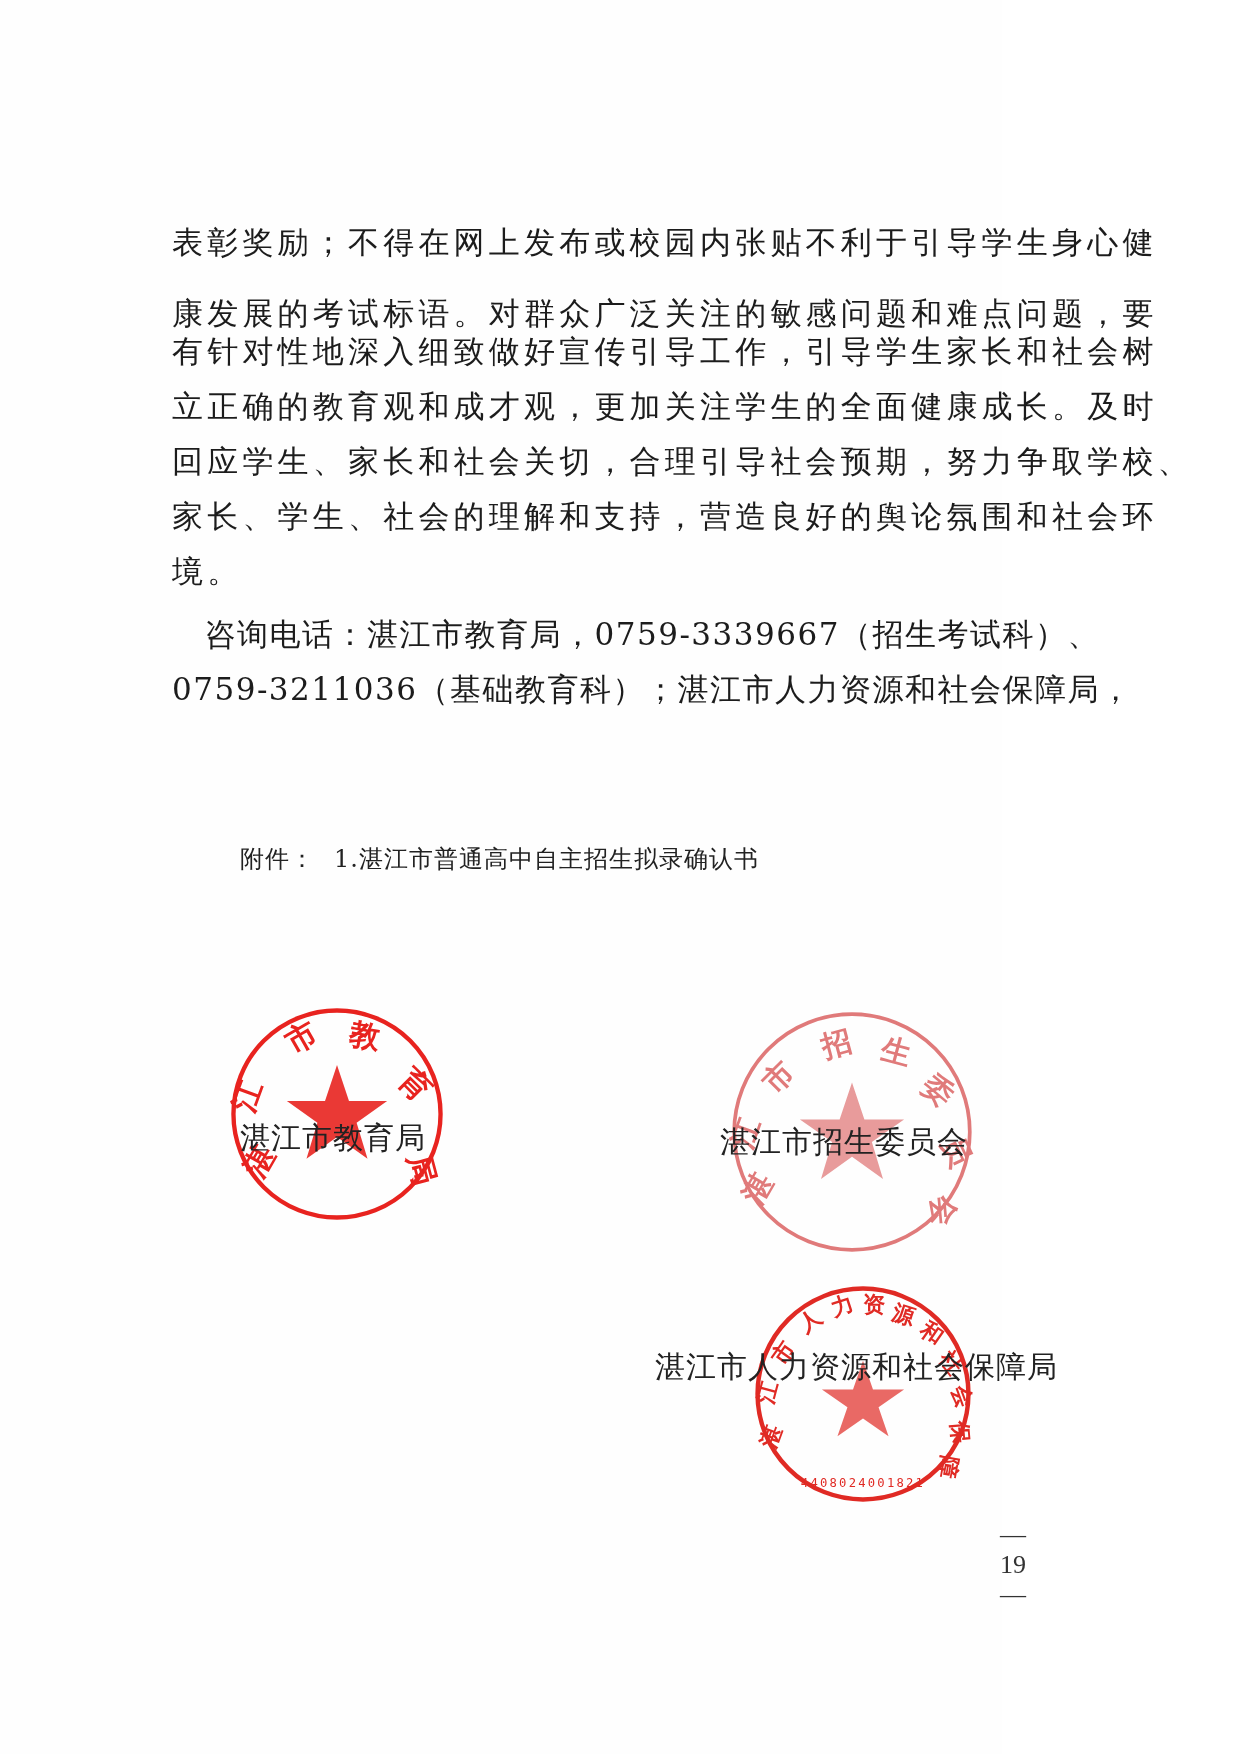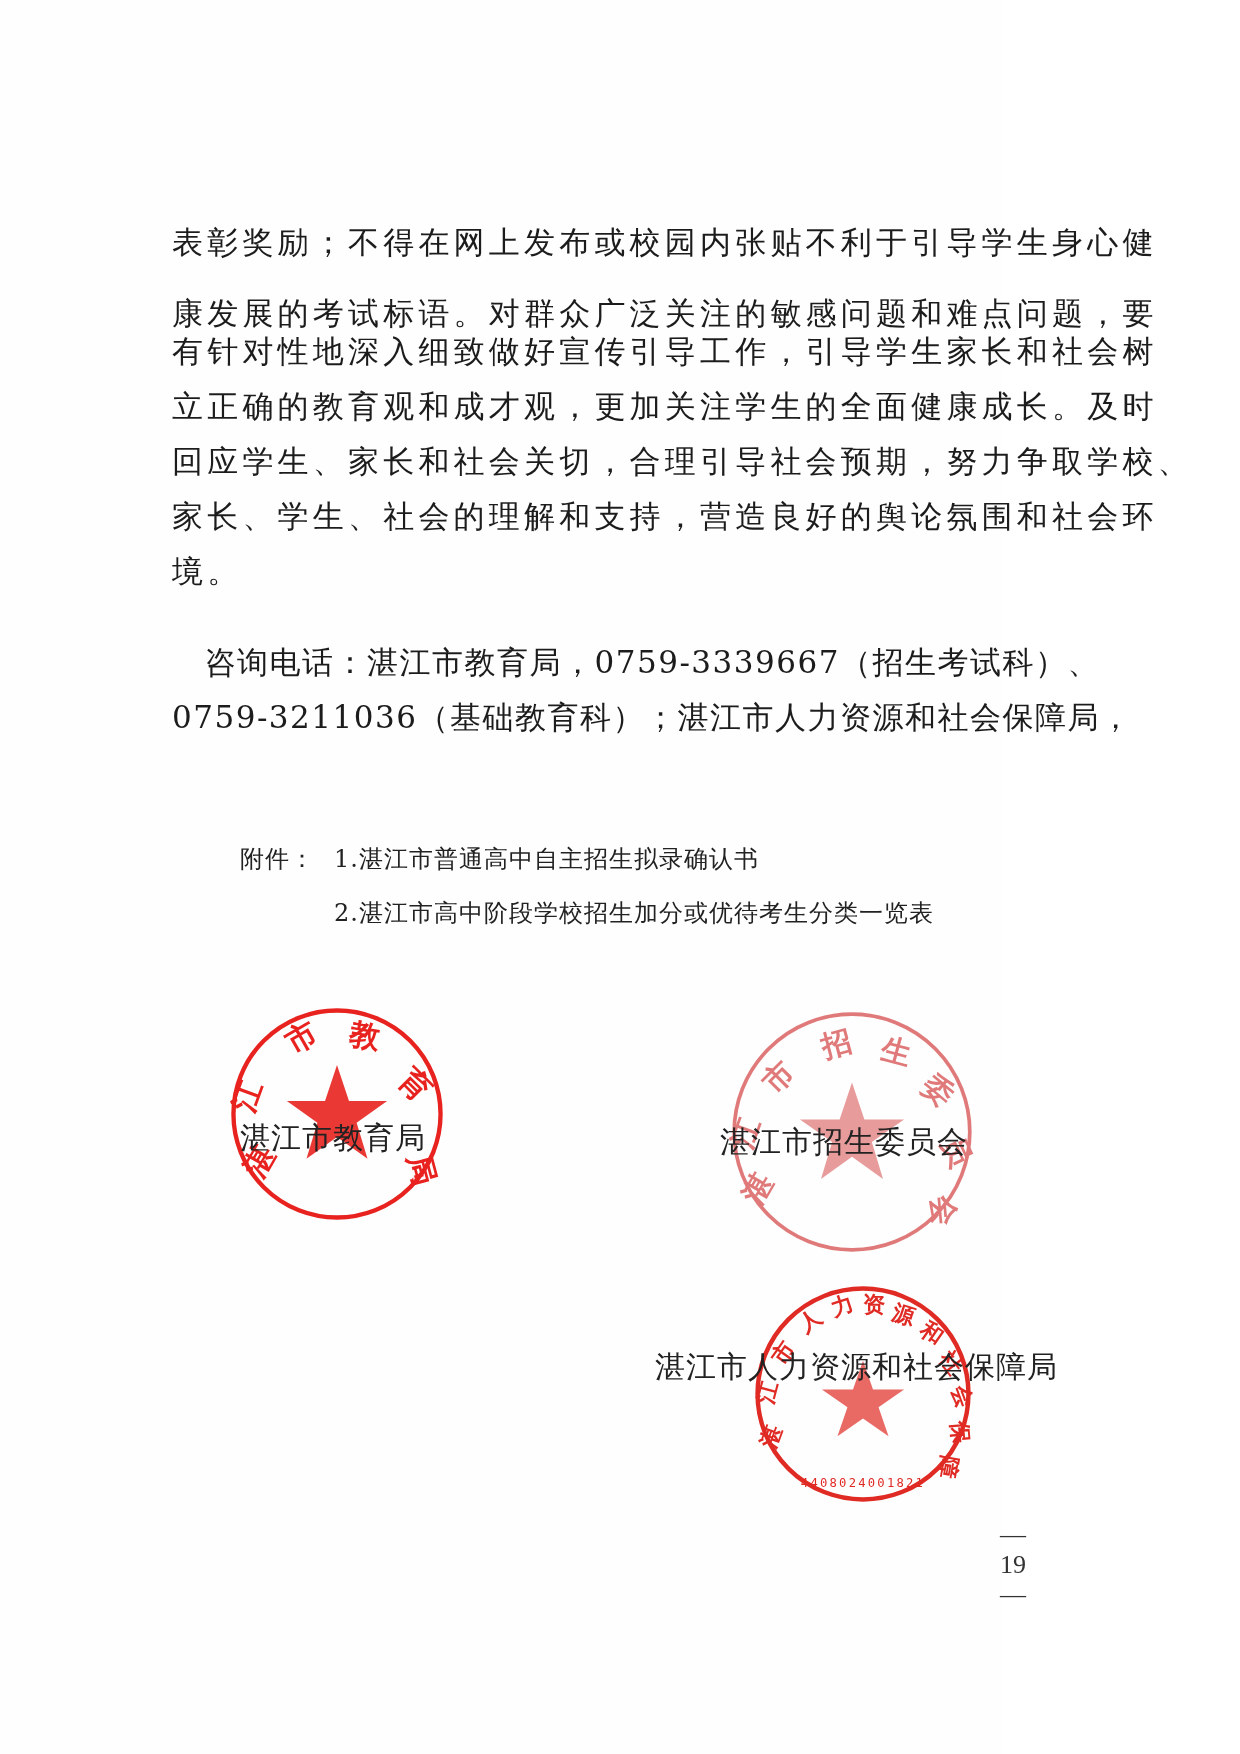--- a/index.html
+++ b/index.html
@@ -31,21 +31,20 @@
     color: #1c1c1c;
   }
   .contact-line {
     position: absolute;
     left: 172px;
     font-size: 31px;
     white-space: nowrap;
     line-height: 40px;
     color: #1c1c1c;
     letter-spacing: 1.5px;
-    margin-top: 28px;
   }
   .attach-line {
     position: absolute;
     font-size: 24px;
     white-space: nowrap;
     line-height: 40px;
     color: #222;
     letter-spacing: 1px;
   }
   .seal {
@@ -82,21 +81,20 @@
   <div class="body-line" style="top:386px">立正确的教育观和成才观，更加关注学生的全面健康成长。及时</div>
   <div class="body-line" style="top:441px">回应学生、家长和社会关切，合理引导社会预期，努力争取学校、</div>
   <div class="body-line" style="top:496px">家长、学生、社会的理解和支持，营造良好的舆论氛围和社会环</div>
   <div class="body-line" style="top:551px">境。</div>
 
   <div class="contact-line" style="top:614px">　咨询电话：湛江市教育局，0759-3339667（招生考试科）、</div>
   <div class="contact-line" style="top:669px">0759-3211036（基础教育科）；湛江市人力资源和社会保障局，</div>
 
   <div class="attach-line" style="left:240px; top:839px">附件：</div>
   <div class="attach-line" style="left:334px; top:839px">1.湛江市普通高中自主招生拟录确认书</div>
-  <div class="attach-line" style="left:334px; top:893px">2.湛江市高中阶段学校招生加分或优待考生分类一览表</div>
 
   <div class="seal" style="left:228px; top:1005px; width:218px; height:218px;">
     <svg viewBox="0 0 200 200">
       <circle cx="100" cy="100" r="95" fill="none" stroke="#e8231f" stroke-width="4"></circle>
       <polygon points="100,55 111,88 146,88 118,108 128,141 100,121 72,141 82,108 54,88 89,88" fill="#e8231f" opacity="0.9"></polygon>
       <g fill="#e8231f" font-family="DejaVu Serif, serif" font-size="28" font-weight="bold">
         <text x="30" y="160" transform="rotate(-60 30 160)">湛</text>
         <text x="22" y="100" transform="rotate(-70 22 100)">江</text>
         <text x="60" y="45" transform="rotate(-30 60 45)">市</text>
         <text x="110" y="35" transform="rotate(10 110 35)">教</text>

